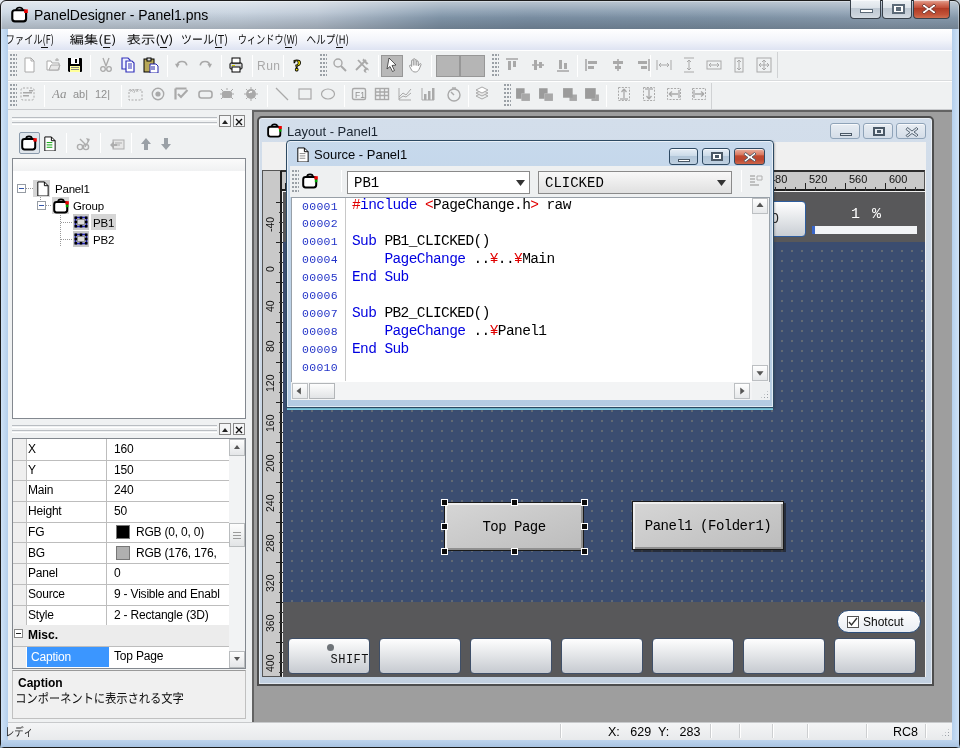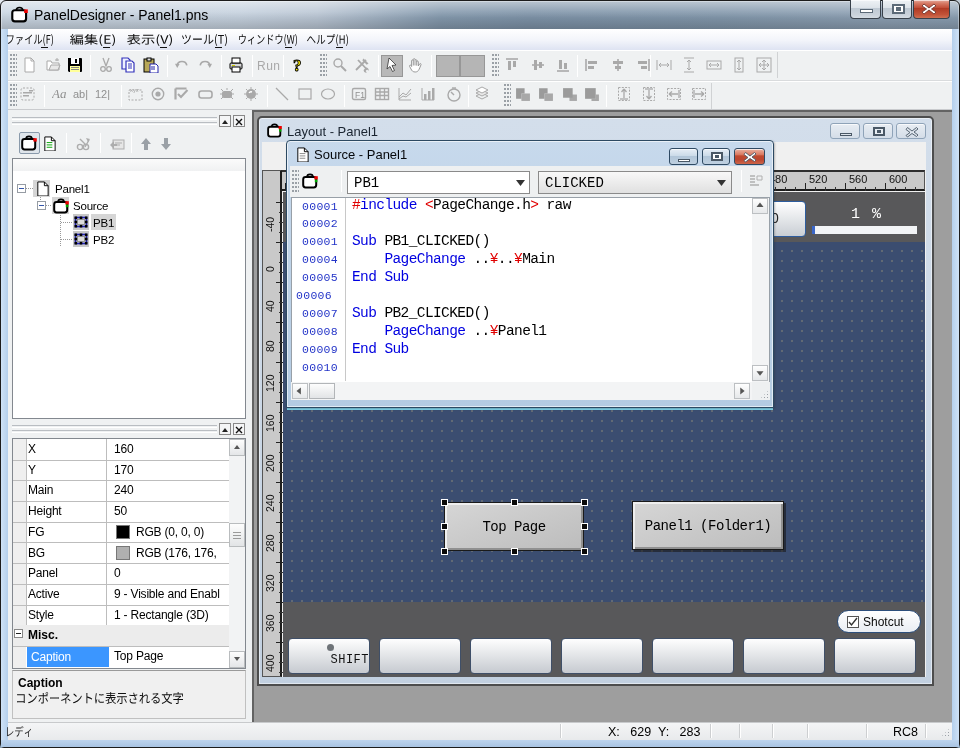--- a/index.html
+++ b/index.html
@@ -483,21 +483,21 @@
 <div class="abs" style="left:37px;top:201px;width:9px;height:9px;border:1px solid #969ca4;background:#fff">
     <div class="abs" style="left:1px;top:3px;width:5px;height:1px;background:#3355aa"></div>
   </div>
 <div class="abs" style="left:52px;top:197px;width:17px;height:17px;background:#d5d5d5"></div>
 <div class="abs" style="left:53px;top:198px"><svg width="16" height="16" viewBox="0 0 16 16">
       <rect x="1.2" y="4" width="13" height="10.5" rx="2.4" fill="#fff" stroke="#000" stroke-width="2"></rect>
       <path d="M5 4c0-2 1-2.6 3-2.6s3 .6 3 2.6" fill="none" stroke="#000" stroke-width="1.6"></path>
       <rect x="12.4" y="3.2" width="3.4" height="3.4" fill="#ee0000"></rect>
       <rect x="12.8" y="6.6" width="2.6" height="2.6" fill="#00aa00"></rect>
     </svg></div>
-<div class="abs" style="left:73px;top:200px;font-size:11.5px;letter-spacing:-0.2px;color:#000">Source</div>
+<div class="abs" style="left:73px;top:200px;font-size:11.5px;letter-spacing:-0.2px;color:#000">Group</div>
 <div class="abs" style="left:73px;top:214px"><svg width="16" height="16" viewBox="0 0 16 16">
       <rect x="0" y="0" width="16" height="16" fill="#c8c8c8"></rect>
       <rect x="2.5" y="3.5" width="11" height="9" fill="none" stroke="#2222bb" stroke-width="1.6"></rect>
       <rect x="4.5" y="5.5" width="7" height="5" fill="#dcdcdc" stroke="#888" stroke-width="0.8"></rect>
       <g fill="#000">
         <rect x="1.5" y="2.5" width="2.6" height="2.6"></rect>
         <rect x="11.9" y="2.5" width="2.6" height="2.6"></rect>
         <rect x="1.5" y="10.9" width="2.6" height="2.6"></rect>
         <rect x="11.9" y="10.9" width="2.6" height="2.6"></rect>
         <rect x="6.7" y="2.5" width="2.6" height="2.6"></rect>
@@ -532,44 +532,44 @@
 <div class="abs" style="left:233px;top:423px;width:12px;height:12px;border:1px solid #888;background:#f4f5f6"><svg width="10" height="10" viewBox="0 0 10 10">
       <path d="M2 2l6 6M8 2L2 8" stroke="#111" stroke-width="1.4"></path>
     </svg></div>
 <div class="abs" style="left:12px;top:438px;width:234px;height:231px;background:#fff;border:1px solid #83888f"></div>
 <div class="abs" style="left:13px;top:439px;width:13px;height:229px;background:#efefef"></div>
 <div class="abs" style="left:13px;top:460px;width:216px;height:1px;background:#bdbdbd"></div>
 <div class="abs" style="left:28px;top:442px;font-size:12px;letter-spacing:-0.2px;color:#000">X</div>
 <div class="abs" style="left:114px;top:442px;font-size:12px;letter-spacing:-0.2px;color:#000;white-space:nowrap">160</div>
 <div class="abs" style="left:13px;top:480px;width:216px;height:1px;background:#bdbdbd"></div>
 <div class="abs" style="left:28px;top:463px;font-size:12px;letter-spacing:-0.2px;color:#000">Y</div>
-<div class="abs" style="left:114px;top:463px;font-size:12px;letter-spacing:-0.2px;color:#000;white-space:nowrap">170</div>
+<div class="abs" style="left:114px;top:463px;font-size:12px;letter-spacing:-0.2px;color:#000;white-space:nowrap">150</div>
 <div class="abs" style="left:13px;top:501px;width:216px;height:1px;background:#bdbdbd"></div>
 <div class="abs" style="left:28px;top:483px;font-size:12px;letter-spacing:-0.2px;color:#000">Main</div>
 <div class="abs" style="left:114px;top:483px;font-size:12px;letter-spacing:-0.2px;color:#000;white-space:nowrap">240</div>
 <div class="abs" style="left:13px;top:522px;width:216px;height:1px;background:#bdbdbd"></div>
 <div class="abs" style="left:28px;top:504px;font-size:12px;letter-spacing:-0.2px;color:#000">Height</div>
 <div class="abs" style="left:114px;top:504px;font-size:12px;letter-spacing:-0.2px;color:#000;white-space:nowrap">50</div>
 <div class="abs" style="left:13px;top:542px;width:216px;height:1px;background:#bdbdbd"></div>
 <div class="abs" style="left:28px;top:525px;font-size:12px;letter-spacing:-0.2px;color:#000">FG</div>
 <div class="abs" style="left:116px;top:525px;width:14px;height:14px;background:#000;border:1px solid #777"></div>
 <div class="abs" style="left:136px;top:525px;font-size:12px;letter-spacing:-0.2px;color:#000;white-space:nowrap">RGB (0, 0, 0)</div>
 <div class="abs" style="left:13px;top:563px;width:216px;height:1px;background:#bdbdbd"></div>
 <div class="abs" style="left:28px;top:546px;font-size:12px;letter-spacing:-0.2px;color:#000">BG</div>
 <div class="abs" style="left:116px;top:546px;width:14px;height:14px;background:#b0b0b0;border:1px solid #777"></div>
 <div class="abs" style="left:136px;top:546px;font-size:12px;letter-spacing:-0.2px;color:#000;white-space:nowrap">RGB (176, 176, </div>
 <div class="abs" style="left:13px;top:584px;width:216px;height:1px;background:#bdbdbd"></div>
 <div class="abs" style="left:28px;top:566px;font-size:12px;letter-spacing:-0.2px;color:#000">Panel</div>
 <div class="abs" style="left:114px;top:566px;font-size:12px;letter-spacing:-0.2px;color:#000;white-space:nowrap">0</div>
 <div class="abs" style="left:13px;top:605px;width:216px;height:1px;background:#bdbdbd"></div>
-<div class="abs" style="left:28px;top:587px;font-size:12px;letter-spacing:-0.2px;color:#000">Active</div>
+<div class="abs" style="left:28px;top:587px;font-size:12px;letter-spacing:-0.2px;color:#000">Source</div>
 <div class="abs" style="left:114px;top:587px;font-size:12px;letter-spacing:-0.2px;color:#000;white-space:nowrap">9 - Visible and Enabl</div>
 <div class="abs" style="left:13px;top:625px;width:216px;height:1px;background:#bdbdbd"></div>
 <div class="abs" style="left:28px;top:608px;font-size:12px;letter-spacing:-0.2px;color:#000">Style</div>
-<div class="abs" style="left:114px;top:608px;font-size:12px;letter-spacing:-0.2px;color:#000;white-space:nowrap">1 - Rectangle (3D)</div>
+<div class="abs" style="left:114px;top:608px;font-size:12px;letter-spacing:-0.2px;color:#000;white-space:nowrap">2 - Rectangle (3D)</div>
 <div class="abs" style="left:26px;top:439px;width:1px;height:207px;background:#bdbdbd"></div>
 <div class="abs" style="left:106px;top:439px;width:1px;height:186px;background:#bdbdbd"></div>
 <div class="abs" style="left:13px;top:625px;width:216px;height:21px;background:#ececec"></div>
 <div class="abs" style="left:14px;top:629px;width:9px;height:9px;border:1px solid #888;background:#fff">
     <div class="abs" style="left:1px;top:3px;width:5px;height:1px;background:#222"></div>
   </div>
 <div class="abs" style="left:28px;top:628px;font-size:12px;font-weight:bold;color:#000">Misc.</div>
 <div class="abs" style="left:13px;top:646px;width:216px;height:1px;background:#bdbdbd"></div>
 <div class="abs" style="left:27px;top:647px;width:82px;height:20px;background:#3b96ff"></div>
 <div class="abs" style="left:31px;top:650px;font-size:12px;letter-spacing:-0.2px;color:#fff">Caption</div>
@@ -909,21 +909,21 @@
       <path d="M9 3h5v4H9z" fill="none" stroke="#b0b0b0"></path>
     </svg></div>
 <div class="abs" style="left:291px;top:197px;width:479px;height:203px;background:#fff;border:1px solid #98a0a8"></div>
 <div class="abs" style="left:345px;top:198px;width:1px;height:183px;background:#c8c8c8"></div>
 <div class="abs" style="left:296px;top:0">
     <div class="abs mono" style="left:0;top:199.5px;width:42px;text-align:right;font-size:11.5px;letter-spacing:0.3px;color:#2435c8">00001</div>
     <div class="abs mono" style="left:0;top:217.4px;width:42px;text-align:right;font-size:11.5px;letter-spacing:0.3px;color:#2435c8">00002</div>
     <div class="abs mono" style="left:0;top:235.3px;width:42px;text-align:right;font-size:11.5px;letter-spacing:0.3px;color:#2435c8">00001</div>
     <div class="abs mono" style="left:0;top:253.2px;width:42px;text-align:right;font-size:11.5px;letter-spacing:0.3px;color:#2435c8">00004</div>
     <div class="abs mono" style="left:0;top:271.1px;width:42px;text-align:right;font-size:11.5px;letter-spacing:0.3px;color:#2435c8">00005</div>
-    <div class="abs mono" style="left:0;top:289.0px;width:42px;text-align:left;font-size:11.5px;letter-spacing:0.3px;color:#2435c8">00006</div>
+    <div class="abs mono" style="left:0;top:289.0px;width:42px;text-align:right;font-size:11.5px;letter-spacing:0.3px;color:#2435c8">00006</div>
     <div class="abs mono" style="left:0;top:306.9px;width:42px;text-align:right;font-size:11.5px;letter-spacing:0.3px;color:#2435c8">00007</div>
     <div class="abs mono" style="left:0;top:324.8px;width:42px;text-align:right;font-size:11.5px;letter-spacing:0.3px;color:#2435c8">00008</div>
     <div class="abs mono" style="left:0;top:342.7px;width:42px;text-align:right;font-size:11.5px;letter-spacing:0.3px;color:#2435c8">00009</div>
     <div class="abs mono" style="left:0;top:360.6px;width:42px;text-align:right;font-size:11.5px;letter-spacing:0.3px;color:#2435c8">00010</div>
   </div>
 <div class="abs mono" style="left:352px;top:197.3px;font-size:14.5px;letter-spacing:-0.6px;white-space:pre"><span style="color:#e00000">#</span><span style="color:#0000e0">include</span><span style="color:#000"> </span><span style="color:#e00000">&lt;</span><span style="color:#000">PageChange.h</span><span style="color:#e00000">&gt;</span><span style="color:#000"> raw</span></div>
 <div class="abs mono" style="left:352px;top:233.1px;font-size:14.5px;letter-spacing:-0.6px;white-space:pre"><span style="color:#0000e0">Sub</span><span style="color:#000"> PB1_CLICKED()</span></div>
 <div class="abs mono" style="left:352px;top:251.0px;font-size:14.5px;letter-spacing:-0.6px;white-space:pre"><span style="color:#000">    </span><span style="color:#0000e0">PageChange</span><span style="color:#000"> ..</span><span style="color:#e00000">¥</span><span style="color:#000">..</span><span style="color:#e00000">¥</span><span style="color:#000">Main</span></div>
 <div class="abs mono" style="left:352px;top:268.9px;font-size:14.5px;letter-spacing:-0.6px;white-space:pre"><span style="color:#0000e0">End Sub</span></div>
 <div class="abs mono" style="left:352px;top:304.7px;font-size:14.5px;letter-spacing:-0.6px;white-space:pre"><span style="color:#0000e0">Sub</span><span style="color:#000"> PB2_CLICKED()</span></div>

